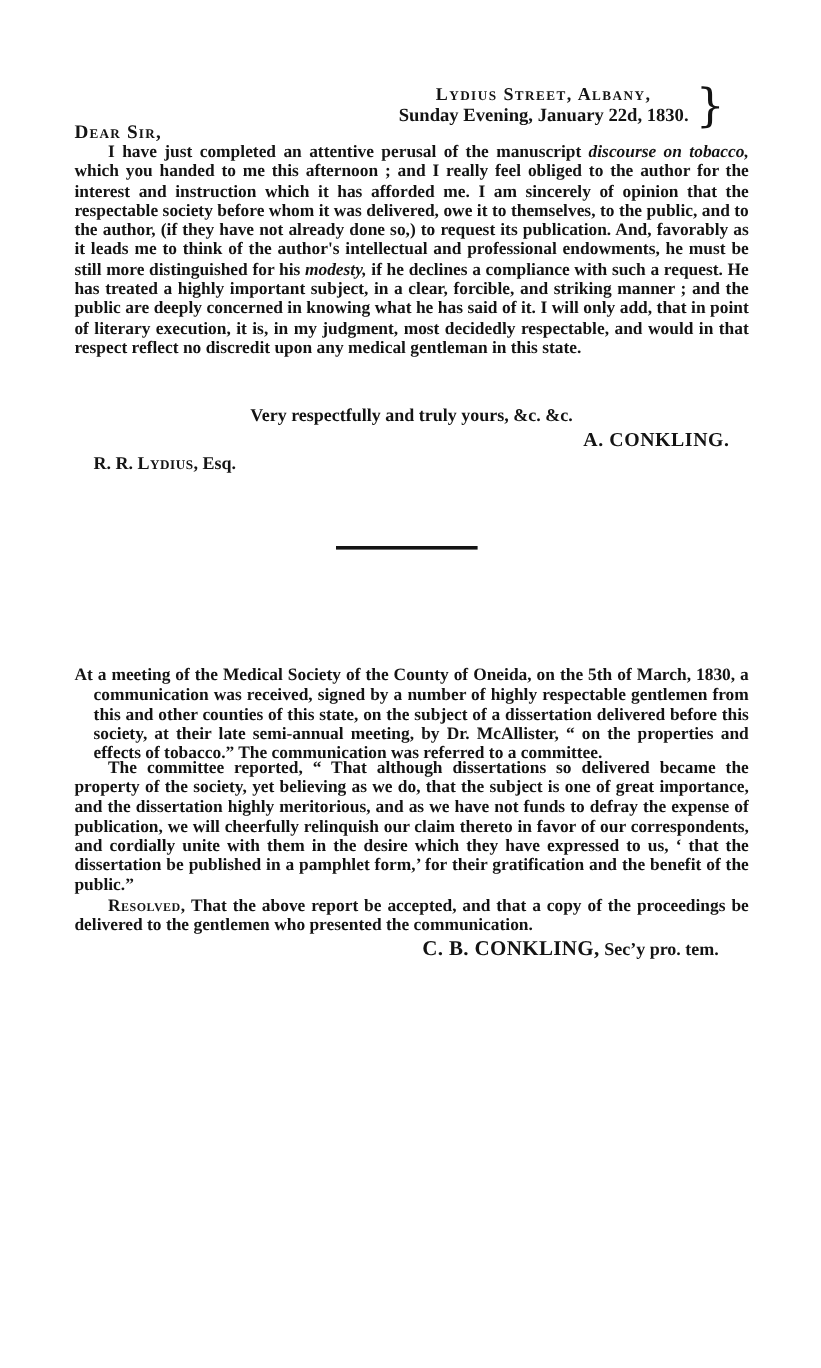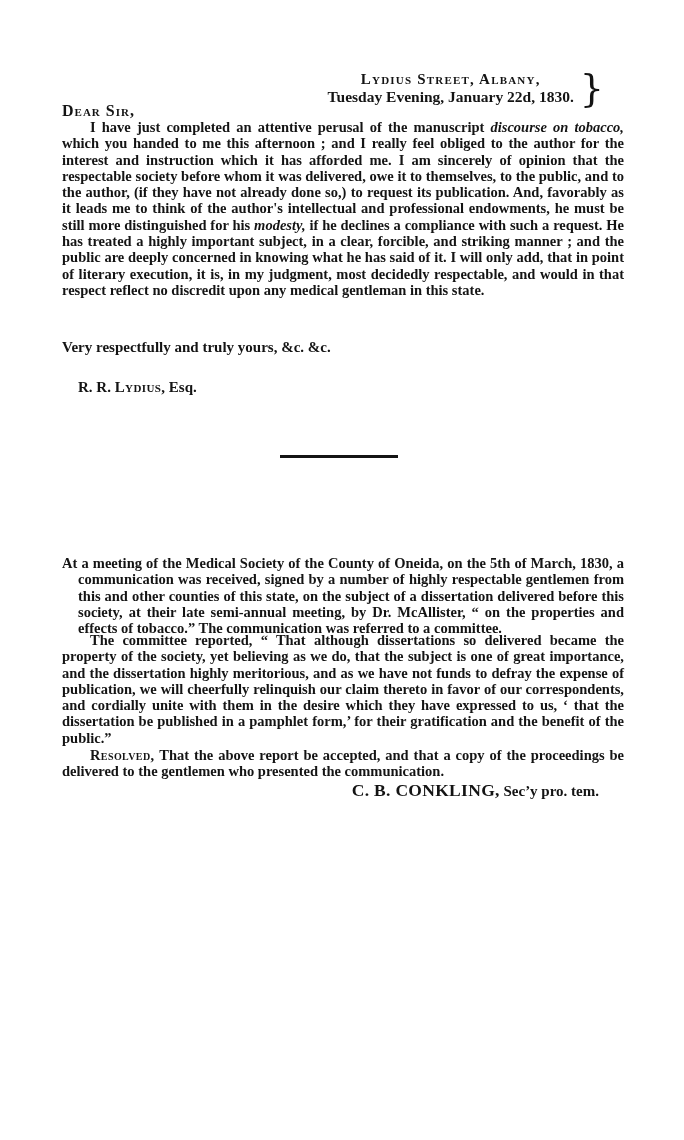--- a/index.html
+++ b/index.html
@@ -55,21 +55,21 @@
     line-height:34px;
   }
   .salutation{
     top:103px;left:62px;
     font-size:16px;
     letter-spacing:1px;
   }
   .letter-body{top:119px;}
   .valediction{
     top:339px;
-    text-align:left;
+    text-align:center;
     font-size:15px;
   }
   .signature{
     top:359px;
     text-align:right;
     padding-right:16px;
     font-size:16.5px;
     letter-spacing:.5px;
   }
   .addressee{
@@ -95,31 +95,32 @@
   }
 </style>
 </head>
 <body>
 
 <div class="page">
 
   <div class="abs dateline">
     <div class="dateline-text">
       <div class="dateline-line1 smallcaps">Lydius Street, Albany,</div>
-      <div class="dateline-line2">Tuesday Evening, January 22d, 1830.</div>
+      <div class="dateline-line2">Sunday Evening, January 22d, 1830.</div>
     </div>
     <div class="brace">}</div>
   </div>
 
   <div class="abs salutation smallcaps">Dear Sir,</div>
 
   <div class="abs col para first-indent letter-body"><span>I have just completed an attentive perusal of the manuscript </span><span class="run-italic">discourse on tobacco,</span><span> which you handed to me this afternoon ; and I really feel obliged to the author for the interest and instruction which it has afforded me.  I am sincerely of opinion that the respectable society before whom it was delivered, owe it to themselves, to the public, and to the author, (if they have not already done so,) to request its publication.  And, favorably as it leads me to think of the author's intellectual and professional endowments, he must be still more distinguished for his </span><span class="run-italic">modesty,</span><span> if he declines a compliance with such a request. He has treated a highly important subject, in a clear, forcible, and striking manner ; and the public are deeply concerned in knowing what he has said of it.  I will only add, that in point of literary execution, it is, in my judgment, most decidedly respectable, and would in that respect reflect no discredit upon any medical gentleman in this state.</span></div>
 
   <div class="abs col valediction">Very respectfully and truly yours, &amp;c. &amp;c.</div>
 
+  <div class="abs col signature">A. CONKLING.</div>
 
   <div class="abs addressee"><span>R. R. </span><span class="run-smallcaps">Lydius</span><span>, Esq.</span></div>
 
   <div class="abs rule"></div>
 
   <div class="abs col para hanging meeting">At a meeting of the Medical Society of the County of Oneida, on the 5th of March, 1830, a communication was received, signed by a number of highly respectable gentlemen from this and other counties of this state, on the subject of a dissertation delivered before this society, at their late semi-annual meeting, by Dr. McAllister, “ on the properties and effects of tobacco.” The communication was referred to a committee.</div>
 
   <div class="abs col para first-indent committee">The committee reported, “ That although dissertations so delivered became the property of the society, yet believing as we do, that the subject is one of great importance, and the dissertation highly meritorious, and as we have not funds to defray the expense of publication, we will cheerfully relinquish our claim thereto in favor of our correspondents, and cordially unite with them in the desire which they have expressed to us, ‘ that the dissertation be published in a pamphlet form,’ for their gratification and the benefit of the public.”</div>
 
   <div class="abs col para first-indent resolution"><span class="run-smallcaps">Resolved,</span><span> That the above report be accepted, and that a copy of the proceedings be delivered to the gentlemen who presented the communication.</span></div>

